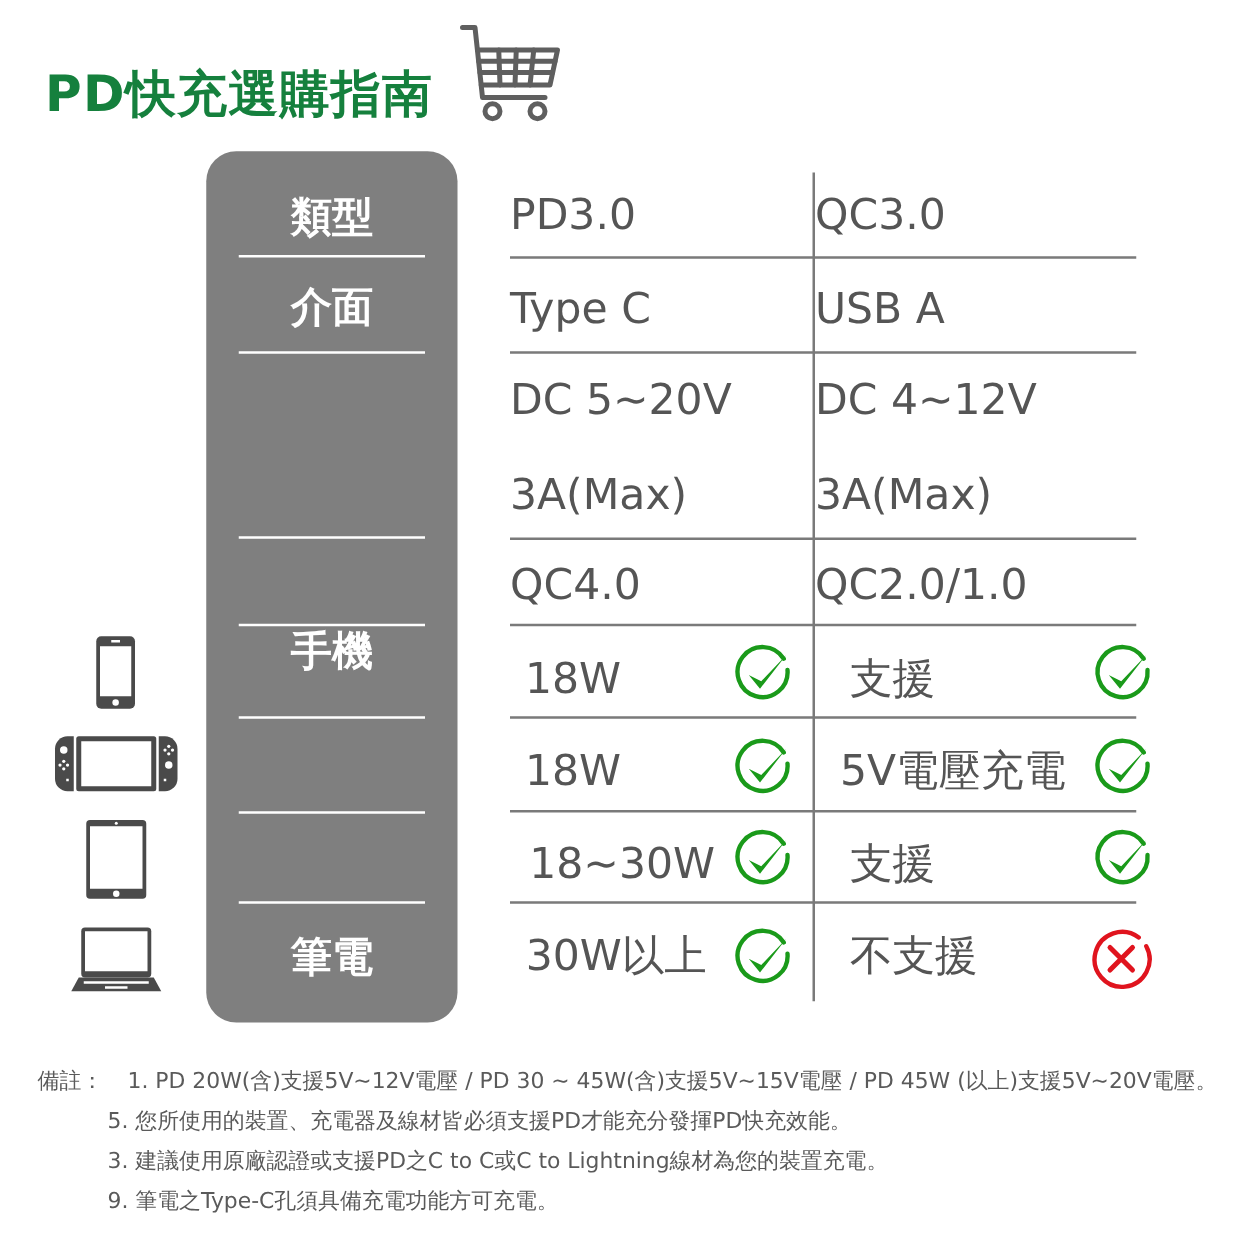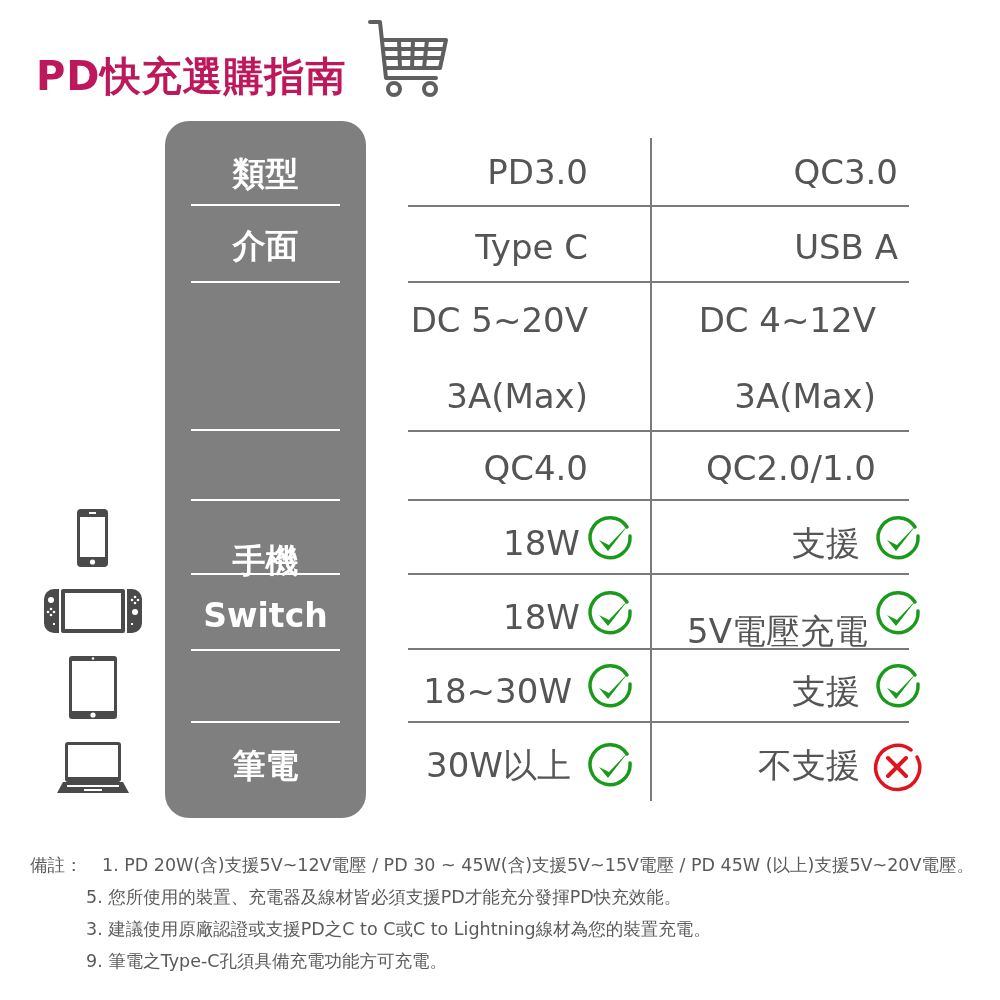--- a/index.html
+++ b/index.html
@@ -4,21 +4,21 @@
 <style>
   html, body { margin: 0; padding: 0; }
   body {
     width: 1000px; height: 1000px; position: relative; overflow: hidden;
     background: #ffffff;
     font-family: "DejaVu Sans", "Liberation Sans", sans-serif;
     color: #595959;
   }
   .abs { position: absolute; }
   .title {
-    left: 36px; top: 52px; font-size: 40px; font-weight: bold; color: #be185d;
+    left: 36px; top: 52px; font-size: 40px; font-weight: bold; color: #15803d;
     letter-spacing: 1px; line-height: 48px; white-space: nowrap;
   }
   .cart { left: 366px; top: 16px; width: 80px; width: 84px; height: 84px; }
 
   .panel {
     left: 165px; top: 121px; width: 201px; height: 697px;
     background: #7f7f7f; border-radius: 24px;
   }
   .p-label {
     position: absolute; left: 0; width: 201px; text-align: center;
@@ -26,21 +26,21 @@
   }
   .p-sep {
     position: absolute; left: 26px; width: 149px; height: 2px; background: #ffffff;
   }
 
   .hline { position: absolute; left: 408px; width: 501px; height: 2px; background: #7a7a7a; }
   .vline { position: absolute; left: 650px; top: 138px; width: 2px; height: 663px; background: #7a7a7a; }
 
   .cell {
     position: absolute; font-size: 34px; line-height: 40px; color: #555555;
-    white-space: nowrap; text-align: right;
+    white-space: nowrap; text-align: left;
   }
   .cell.qc { left: 652px; width: 246px; }
 
   .icon-ok, .icon-no { position: absolute; width: 52px; height: 52px; }
 
   .dev { position: absolute; }
 
   .notes {
     left: 30px; top: 850px; font-size: 17.5px; line-height: 30px; color: #5a5a5a;
   }
@@ -61,23 +61,22 @@
   </g>
 </svg>
 
 <div class="abs panel">
   <div class="p-label" style="top:33px">類型</div>
   <div class="p-sep" style="top:83px"></div>
   <div class="p-label" style="top:105px">介面</div>
   <div class="p-sep" style="top:160px"></div>
   <div class="p-sep" style="top:308px"></div>
   <div class="p-sep" style="top:378px"></div>
-  <div class="p-label" style="top:420px">手機</div>
+  <div class="p-label" style="top:380px">手機</div>
   <div class="p-sep" style="top:452px"></div>
-  <div class="p-label" style="top:475px">Switch</div>
   <div class="p-sep" style="top:528px"></div>
   <div class="p-sep" style="top:600px"></div>
   <div class="p-label" style="top:625px">筆電</div>
 </div>
 
 <div class="vline"></div>
 <div class="hline" style="top:205px"></div>
 <div class="hline" style="top:281px"></div>
 <div class="hline" style="top:430px"></div>
 <div class="hline" style="top:499px"></div>
@@ -96,26 +95,26 @@
 <div class="cell" style="left:652px;width:224px;top:300px">DC 4~12V</div>
 <div class="cell" style="left:652px;width:224px;top:376px">3A(Max)</div>
 
 <div class="cell" style="left:408px;width:180px;top:448px">QC4.0</div>
 <div class="cell" style="left:652px;width:224px;top:448px">QC2.0/1.0</div>
 
 <div class="cell" style="left:420px;width:160px;top:523px">18W</div>
 <div class="cell" style="left:680px;width:180px;top:523px">支援</div>
 
 <div class="cell" style="left:420px;width:160px;top:597px">18W</div>
-<div class="cell" style="left:680px;width:190px;top:611px;text-align:right;left:672px;width:196px">5V電壓充電</div>
+<div class="cell" style="left:680px;width:190px;top:597px;text-align:left;left:672px;width:196px">5V電壓充電</div>
 
 <div class="cell" style="left:420px;width:160px;top:671px;text-align:right;left:414px;width:158px">18~30W</div>
 <div class="cell" style="left:680px;width:180px;top:671px">支援</div>
 
-<div class="cell" style="top:745px;text-align:left;left:426px;width:158px">30W以上</div>
+<div class="cell" style="top:745px;text-align:center;left:414px;width:158px">30W以上</div>
 <div class="cell" style="left:680px;width:180px;top:745px">不支援</div>
 
 <svg class="icon-ok" style="left:585px;top:514px" viewBox="0 0 52 52">
   <path d="M42 13 A20 20 0 1 0 45 22" fill="none" stroke="#1a9a1a" stroke-width="3.5" stroke-linecap="round"></path>
   <path d="M14 26 L23 37 L44 10 L24 31 Z" fill="#1a9a1a"></path>
 </svg>
 <svg class="icon-ok" style="left:585px;top:589px" viewBox="0 0 52 52">
   <path d="M42 13 A20 20 0 1 0 45 22" fill="none" stroke="#1a9a1a" stroke-width="3.5" stroke-linecap="round"></path>
   <path d="M14 26 L23 37 L44 10 L24 31 Z" fill="#1a9a1a"></path>
 </svg>

